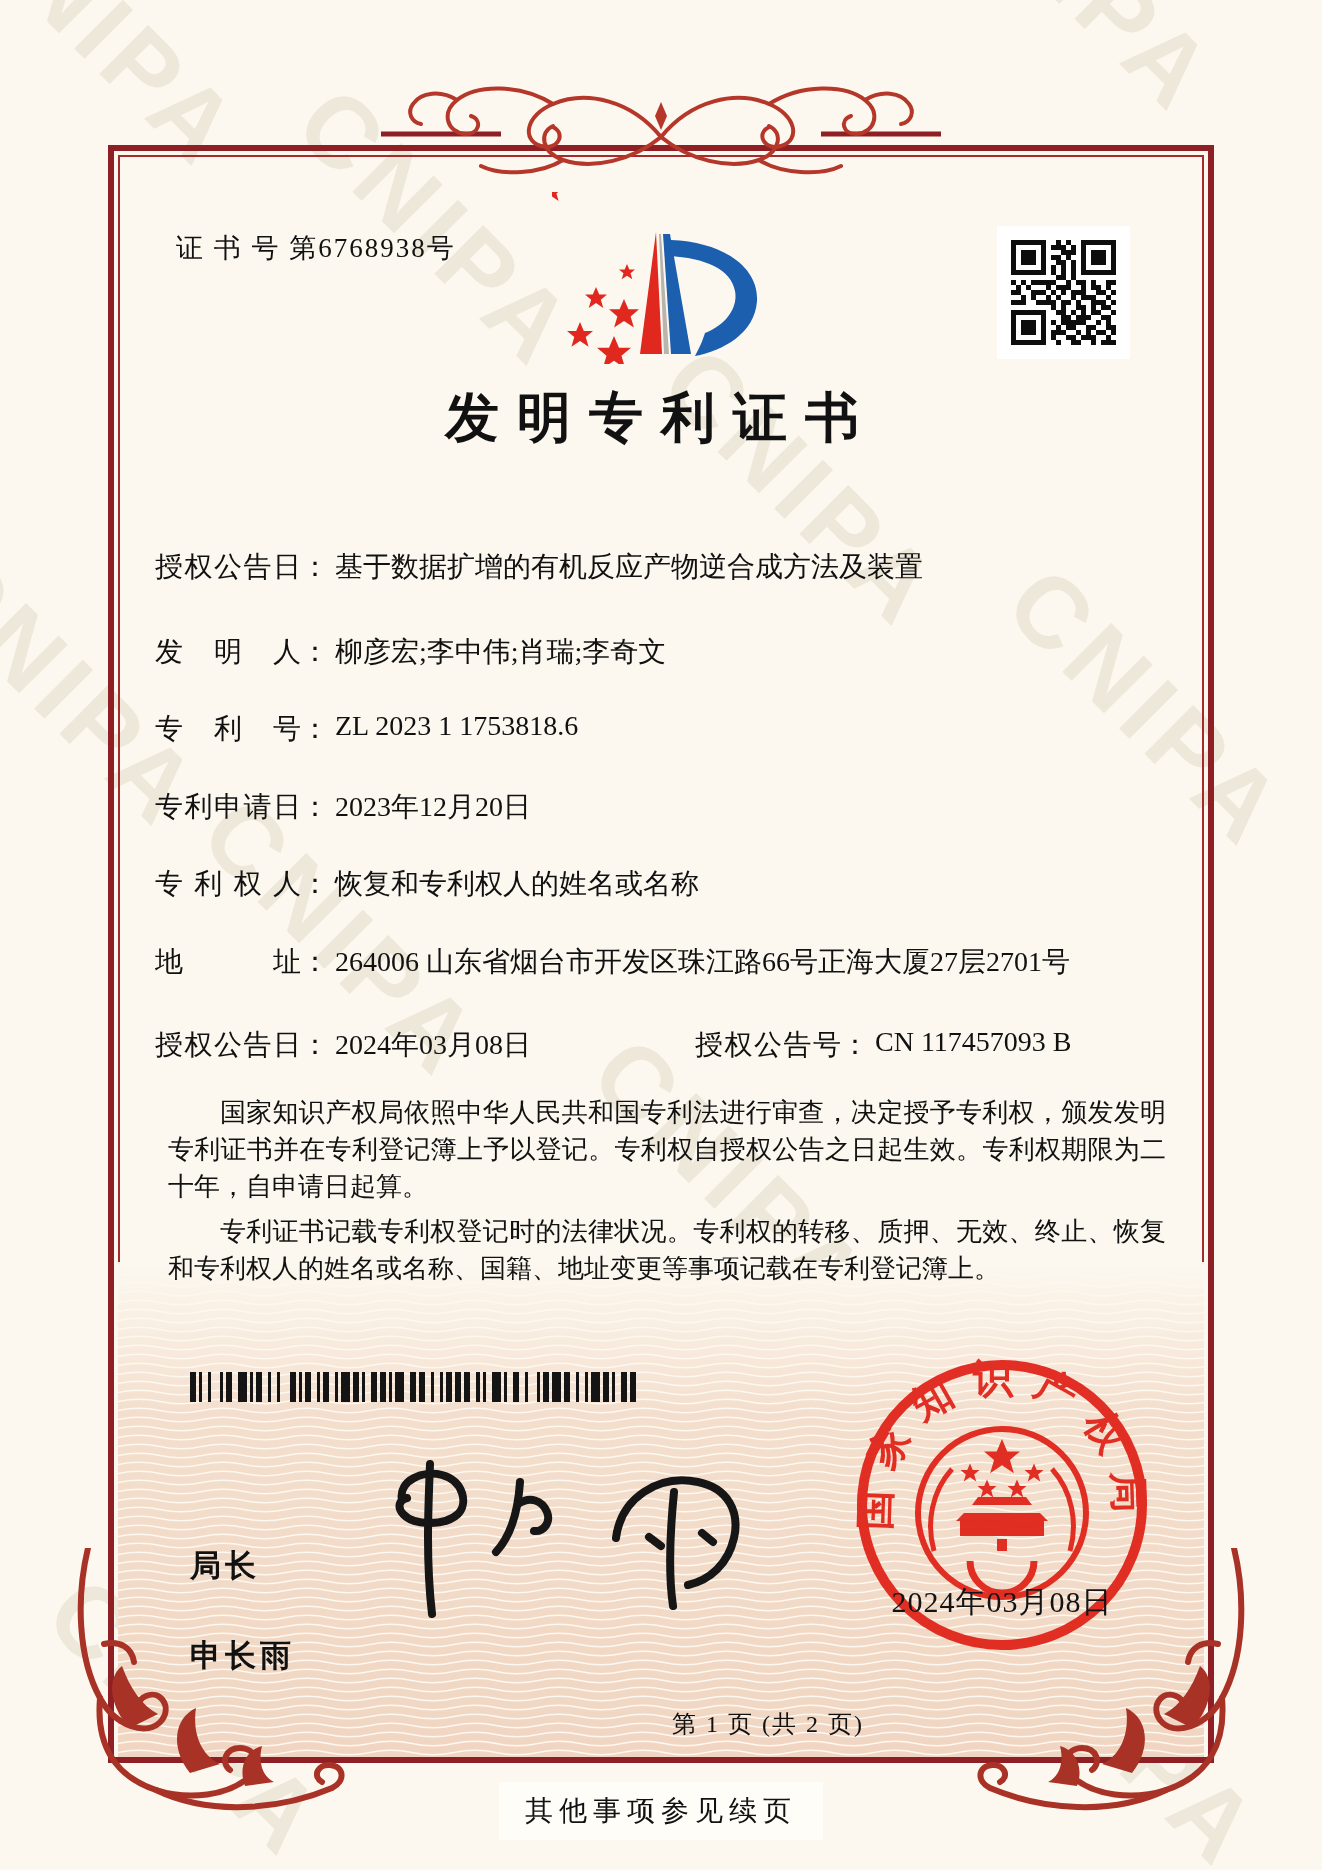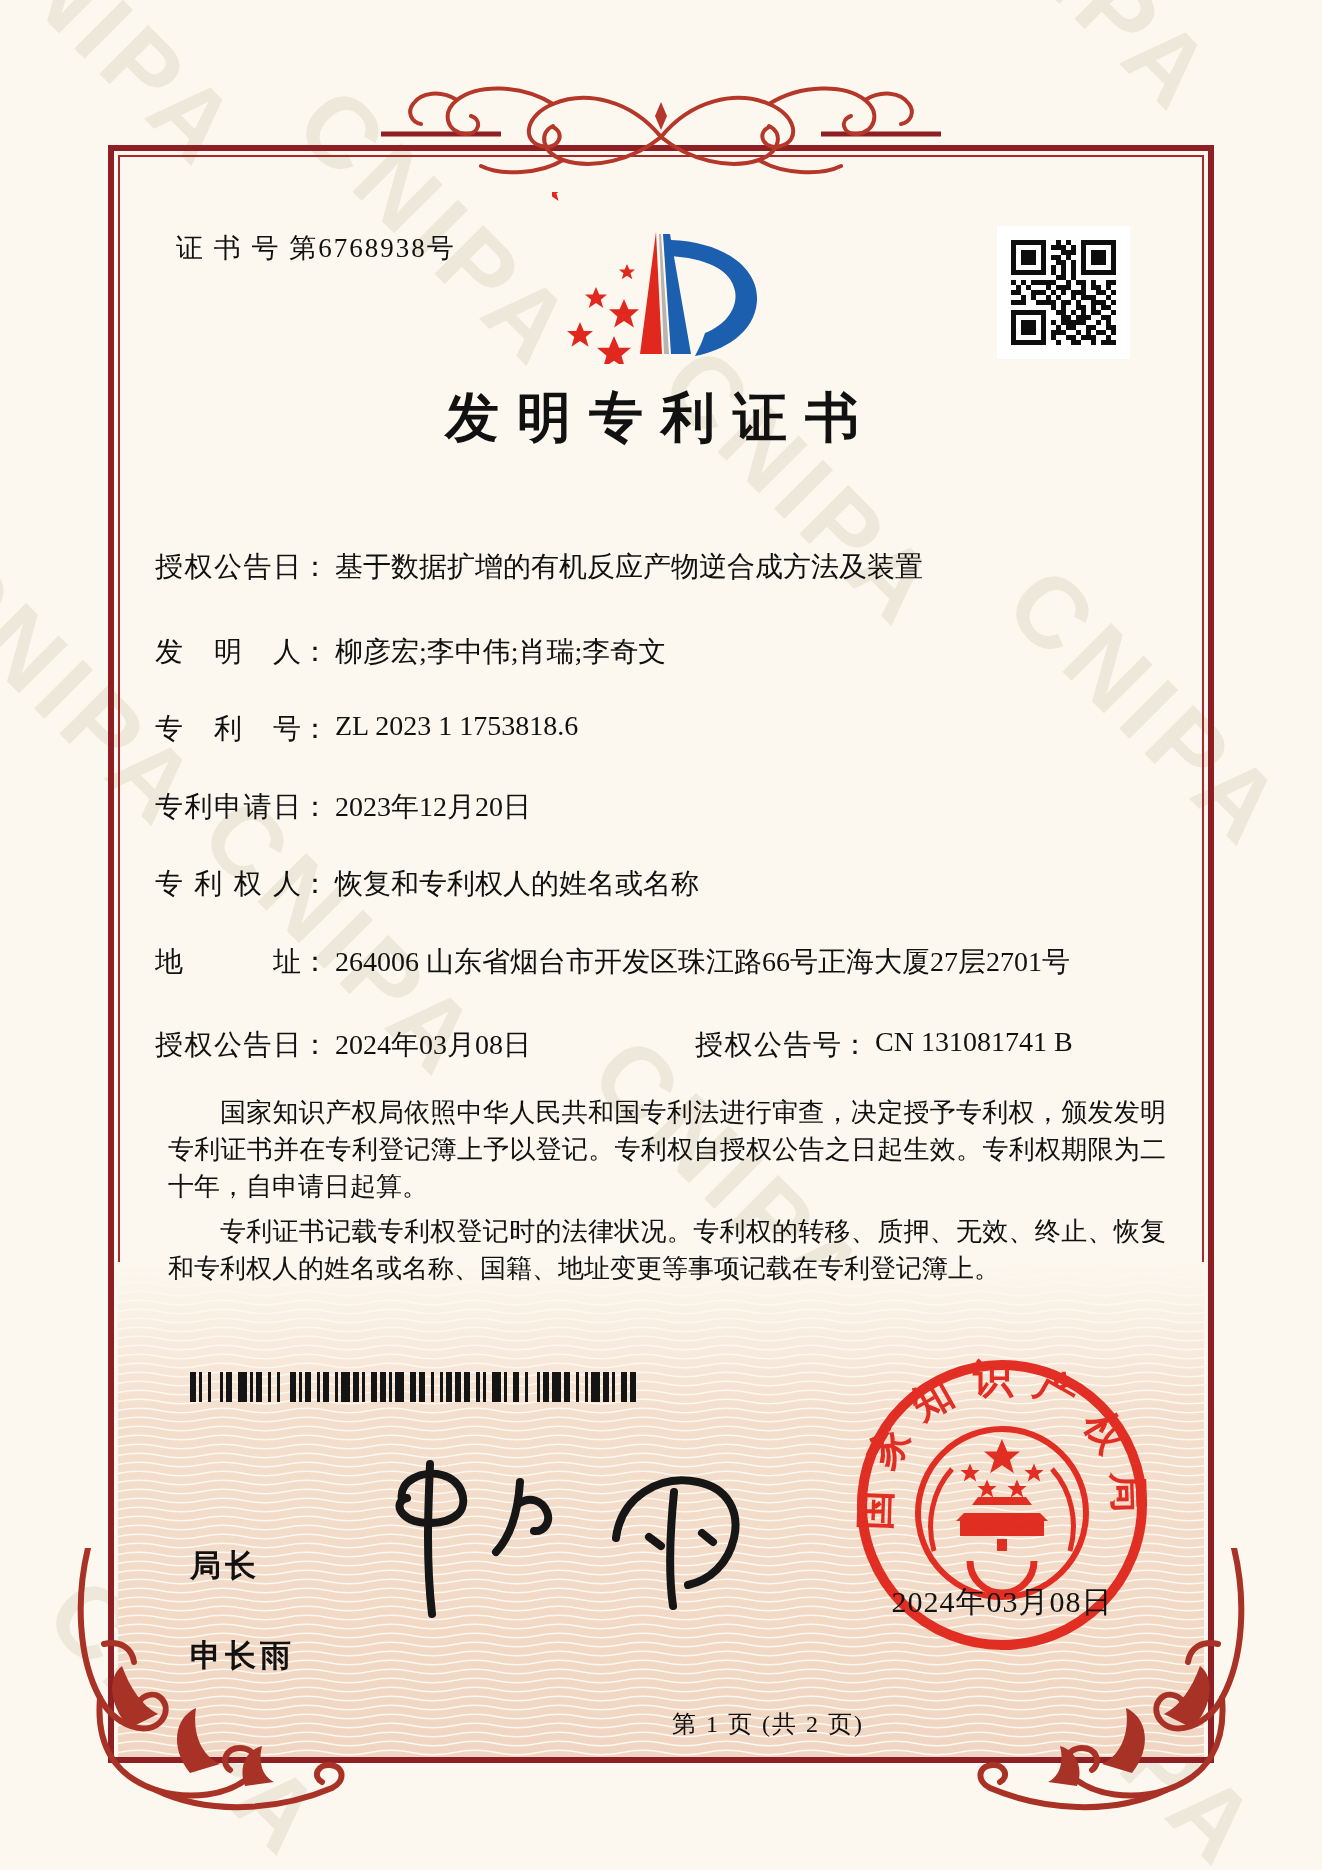--- a/index.html
+++ b/index.html
@@ -616,21 +616,21 @@
   </div>
   <div class="frow" style="top:865px">
     <span class="flabel">专利权人</span><span class="fcolon">：</span><span class="fvalue">恢复和专利权人的姓名或名称</span>
   </div>
   <div class="frow" style="top:943px">
     <span class="flabel">地址</span><span class="fcolon">：</span><span class="fvalue addrval">264006 山东省烟台市开发区珠江路66号正海大厦27层2701号</span>
   </div>
   <div class="frow" style="top:1026px">
     <span class="flabel">授权公告日</span><span class="fcolon">：</span><span class="fvalue">2024年03月08日</span>
     <span style="display:inline-block;width:150px"></span>
-    <span class="flabel">授权公告号</span><span class="fcolon">：</span><span class="fvalue">CN 131081741 B</span>
+    <span class="flabel">授权公告号</span><span class="fcolon">：</span><span class="fvalue">CN 117457093 B</span>
   </div>
 
   <div class="paras">
     <p>国家知识产权局依照中华人民共和国专利法进行审查，决定授予专利权，颁发发明专利证书并在专利登记簿上予以登记。专利权自授权公告之日起生效。专利权期限为二十年，自申请日起算。</p>
     <p>专利证书记载专利权登记时的法律状况。专利权的转移、质押、无效、终止、恢复和专利权人的姓名或名称、国籍、地址变更等事项记载在专利登记簿上。</p>
   </div>
 
   <div class="barcode" id="barcode">
       <span class="bar-on" style="flex-grow: 2;"></span>
       <span style="flex-grow: 1;"></span>
@@ -770,14 +770,17 @@
         <path d="M-32,48 A32,32 0 0 0 32,48" fill="none" stroke="#e1251b" stroke-width="7"></path>
         <path d="M-68,38 C-76,10 -70,-22 -50,-44" fill="none" stroke="#e1251b" stroke-width="5"></path>
         <path d="M68,38 C76,10 70,-22 50,-44" fill="none" stroke="#e1251b" stroke-width="5"></path>
       </g>
     </svg>
   </div>
   <div class="sealdate">2024年03月08日</div>
 
   <div class="pagefoot">第 1 页 (共 2 页)</div>
 
+  <div class="contnote">
+    <span>其他事项参见续页</span>
+  </div>
 
 </div>
 
 </body></html>

